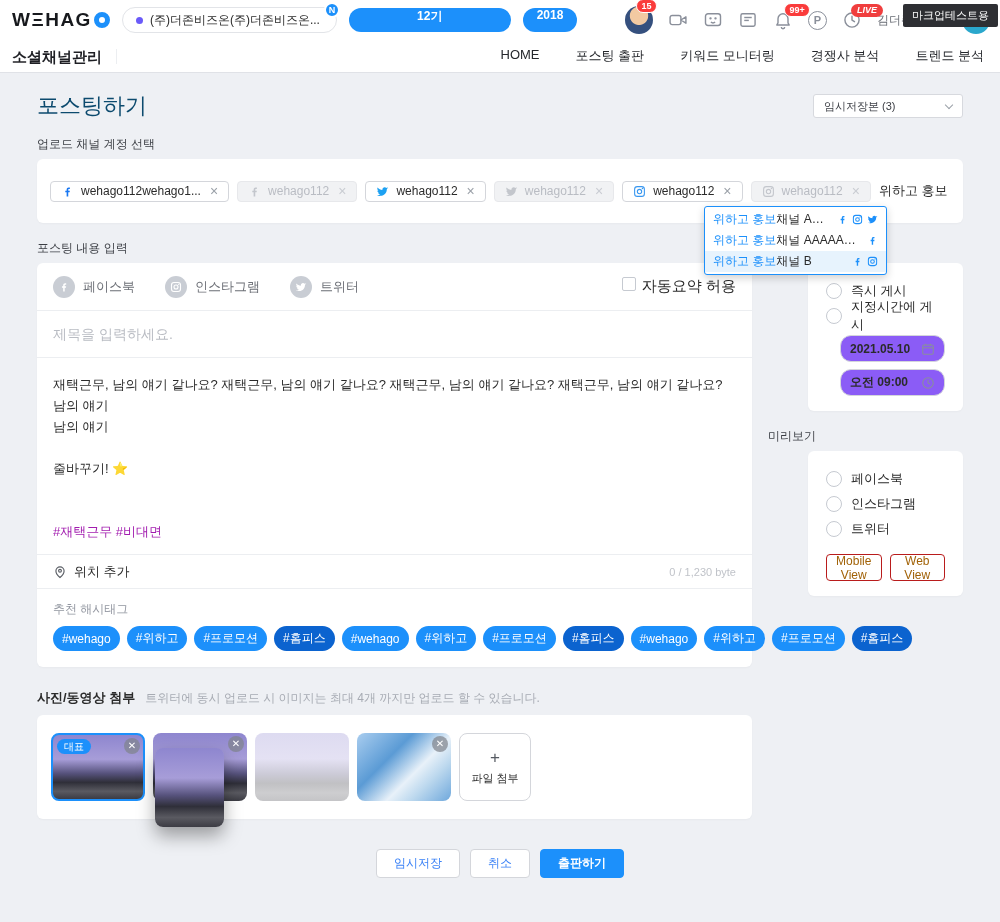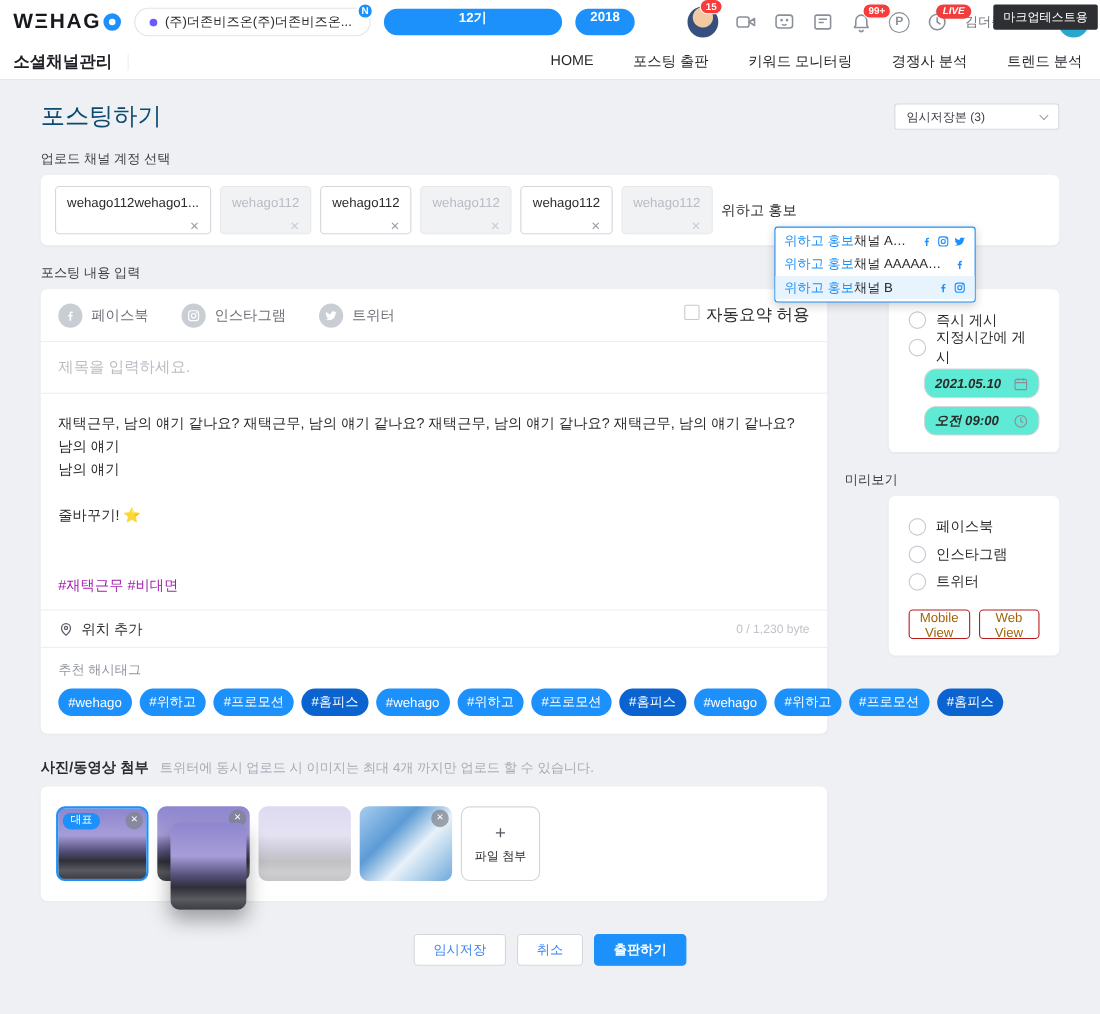--- a/index.html
+++ b/index.html
@@ -37,21 +37,21 @@
 
   
   .page { position:relative; padding:0 37px; height:849px; background:#eef0f4; }
   .page-head { display:flex; justify-content:space-between; align-items:center; padding-top:20px; height:46px; }
   .page-title { font-size:22px; font-weight:400; color:#0c4a6e; }
   .draft-select { width:150px; height:24px; background:#fff; border:1px solid #d7d9de; border-radius:3px; display:flex; align-items:center; justify-content:space-between; padding:0 10px; font-size:11px; color:#3c3f45; }
   .section-label { font-size:12px; color:#3c3f45; margin:18px 0 8px; line-height:14px; }
   .subtle { color:#9296a0; }
 
   .channel-box { background:#fff; border-radius:6px; height:64px; display:flex; align-items:center; gap:8px; padding:0 13px; box-shadow:0 1px 2px rgba(0,0,0,.03); }
-  .tag { height:44px; border-radius:4px; display:flex; align-items:flex-end; gap:7px; padding:0 10px; font-size:12px; background:#fff; border:1px solid #d4d6db; color:#2b2b2b; white-space:nowrap;flex-direction:column; }
+  .tag { height:21px; border-radius:4px; display:flex; align-items:center; gap:7px; padding:0 10px; font-size:12px; background:#fff; border:1px solid #d4d6db; color:#2b2b2b; white-space:nowrap; }
   .tag.inactive { background:#f1f2f4; border-color:#e7e8eb; color:#b9bcc3; }
   .tag .x { color:#9aa0a8; font-size:14px; margin-left:2px; line-height:1; }
   .tag.inactive .x { color:#c9ccd2; }
   .c-fb { color:#1877f2; } .c-tw { color:#1da1f2; } .c-ig { color:#3897f0; }
   .tag.inactive .c-fb, .tag.inactive .c-tw, .tag.inactive .c-ig { color:#c3c6cc; }
   .channel-input { flex:1; min-width:70px; border:none; outline:none; font-size:13px; color:#2b2b2b; background:transparent; }
 
   
   .suggest { position:absolute; left:704px; top:133px; width:183px; background:#fff; border:1px solid #1c90fb; border-radius:3px; box-shadow:0 3px 9px rgba(0,0,0,.18); z-index:30; padding:2px 0; }
   .suggest-row { height:21px; display:flex; align-items:center; padding:0 8px; font-size:12px; white-space:nowrap; }
@@ -80,32 +80,32 @@
   .loc-label { font-size:13px; color:#2b2b2b; }
   .byte { margin-left:auto; font-size:11px; color:#c0c3c9; }
   .hash-section { border-top:1px solid #eceef1; padding:13px 16px 16px; }
   .pills { display:flex; gap:7px; margin-top:10px; }
   .pill { height:25px; border-radius:13px; background:#1c90fb; color:#fff; font-size:12px; display:flex; align-items:center; padding:0 9px; white-space:nowrap; }
   .pill.dark { background:#0b63cf; }
 
   .schedule-box, .preview-box { background:#fff; border-radius:6px; padding:15px 18px; box-shadow:0 1px 2px rgba(0,0,0,.03);margin-left:40px; }
   .radio-row { display:flex; align-items:center; gap:9px; font-size:13px; color:#2b2b2b; height:25px; }
   .radio { width:16px; height:16px; border:1px solid #c6cad1; border-radius:50%; background:#fff; flex:none; }
-  .dt-input { margin:7px 0 0 14px; height:27px; border:1px solid #d4d6db; border-radius:11px; display:flex; align-items:center; justify-content:space-between; padding:0 9px; font-size:12px; font-weight:700; color:#2b2b2b; background:#5eead4;font-style:italic; }
+  .dt-input { margin:7px 0 0 14px; height:27px; border:1px solid #d4d6db; border-radius:11px; display:flex; align-items:center; justify-content:space-between; padding:0 9px; font-size:12px; font-weight:700; color:#2b2b2b; background:#8b5cf6; }
   .dt-input .ic { color:#8a8f9a; }
   .view-btns { display:flex; gap:8px; margin-top:13px; }
   .view-btn { flex:1; height:27px; border:1px solid #b91c1c; border-radius:4px; background:#fff; font-size:12px; color:#a16207; display:flex; align-items:center; justify-content:center; }
 
   .attach-head { display:flex; align-items:baseline; gap:10px; margin:22px 0 8px; }
   .attach-title { font-size:13px; font-weight:700; color:#2b2b2b; }
   .attach-hint { font-size:12px; color:#a7abb3; }
   .attach-box { background:#fff; border-radius:6px; width:715px; height:104px; position:relative; padding:18px 14px; box-shadow:0 1px 2px rgba(0,0,0,.03); }
   .thumbs { display:flex; gap:8px; }
-  .thumb { width:84px; height:68px; border-radius:8px; position:relative; flex:none;
-           background:linear-gradient(180deg,#8e86cf 0%,#a79dd8 38%,#56527c 60%,#2f2f39 74%,#5a5a61 88%,#3c3c44 100%);font-family:Liberation Mono, monospace; }
+  .thumb { width:94px; height:68px; border-radius:8px; position:relative; flex:none;
+           background:linear-gradient(180deg,#8e86cf 0%,#a79dd8 38%,#56527c 60%,#2f2f39 74%,#5a5a61 88%,#3c3c44 100%); }
   .thumb.rep { border:2px solid #1c90fb; }
   .thumb.ghost { opacity:.3; }
   .thumb.tech { background:linear-gradient(135deg,#a9cdef 0%,#5b9bd5 35%,#e8f1f9 60%,#bcd8ee 75%,#6fa8dc 100%); }
   .thumb-x { position:absolute; top:3px; right:3px; width:16px; height:16px; border-radius:50%; background:rgba(128,132,140,.72); color:#fff; font-size:10px; display:flex; align-items:center; justify-content:center; line-height:1; }
   .rep-badge { position:absolute; top:4px; left:4px; background:#1c90fb; color:#fff; font-size:10px; border-radius:9px; padding:2.5px 7px; line-height:1; }
   .drag-copy { position:absolute; left:118px; top:33px; width:69px; height:79px; border-radius:8px; z-index:3;
                background:linear-gradient(180deg,#8e86cf 0%,#a79dd8 38%,#56527c 60%,#2f2f39 74%,#5a5a61 88%,#3c3c44 100%);
                box-shadow:0 9px 18px rgba(0,0,0,.35); }
   .file-attach { width:72px; height:68px; border:1px solid #d4d6db; border-radius:8px; background:#fff; display:flex; flex-direction:column; align-items:center; justify-content:center; gap:5px; font-size:11px; color:#2b2b2b; flex:none; }
   .plus { font-size:17px; color:#555a62; line-height:1; }

